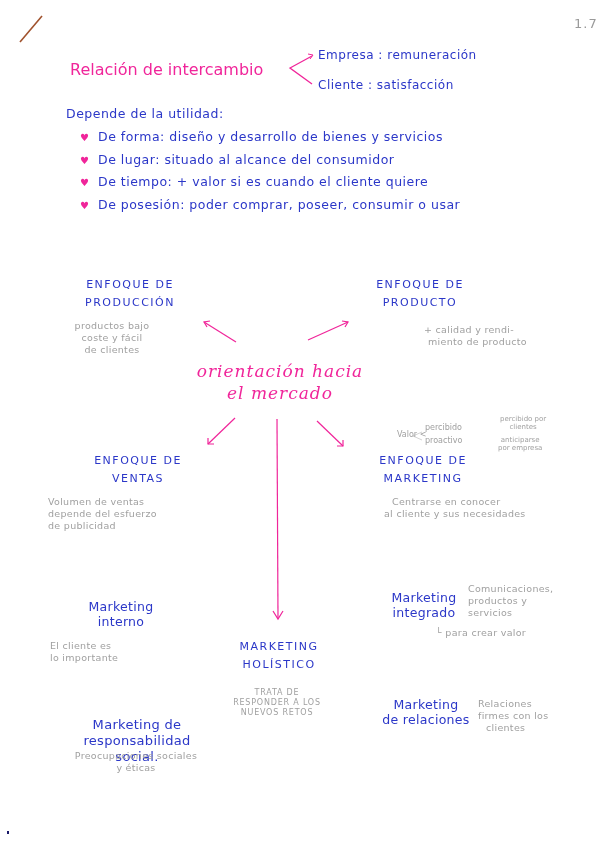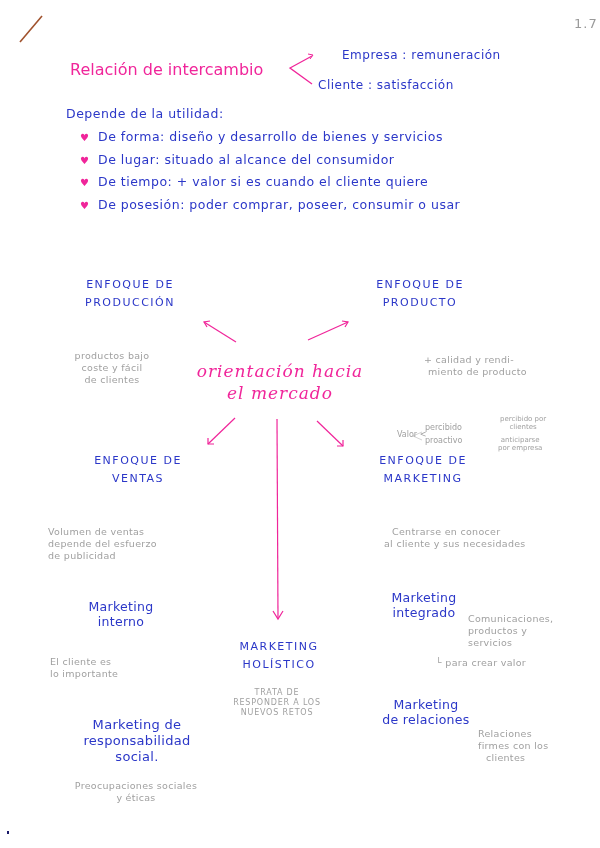--- a/index.html
+++ b/index.html
@@ -26,21 +26,21 @@
     }
     .title-main {
       left: 70px; top: 60px;
       font-size: 16px;
       font-family: "DejaVu Sans", sans-serif;
     }
     .branch {
       font-size: 12px;
       letter-spacing: 0.5px;
     }
-    .branch-1 { left: 318px; top: 48px; margin-left: 24px; }
+    .branch-1 { left: 318px; top: 48px; }
     .branch-2 { left: 318px; top: 78px; }
     .intro {
       left: 66px; top: 106px;
       font-size: 12.5px;
       letter-spacing: 0.5px;
     }
     .utility-list {
       left: 80px; top: 126px;
       margin: 0; padding: 0;
       list-style: none;
@@ -64,21 +64,20 @@
       letter-spacing: 1.5px;
       text-align: center;
       line-height: 18px;
       text-transform: uppercase;
     }
     .note {
       font-size: 9.5px;
       line-height: 12px;
       color: #a0a0a0;
       letter-spacing: 0.3px;
-      margin-top: 30px;
     }
     .hw {
       font-size: 12.5px;
       line-height: 15px;
       text-align: center;
       letter-spacing: 0.3px;
     }
     .center-title {
       left: 140px; top: 360px;
       width: 280px;
@@ -205,21 +204,21 @@
 </div>
 <div class="abs note" style="left:384px; top:496px;">
   <div style="padding-left:8px;">Centrarse en conocer</div>
   <div>al cliente y sus necesidades</div>
 </div>
 
 <div class="abs hw blue" style="left:78px; top:599px; width:86px;">
   <div>Marketing</div>
   <div>interno</div>
 </div>
-<div class="abs note" style="left:50px; top:626px;">
+<div class="abs note" style="left:50px; top:640px;">
   <div>El cliente es</div>
   <div>lo importante</div>
 </div>
 
 <div class="abs hw blue" style="left:386px; top:590px; width:76px;">
   <div>Marketing</div>
   <div>integrado</div>
 </div>
 <div class="abs note" style="left:468px; top:583px;">
   <div>Comunicaciones,</div>

